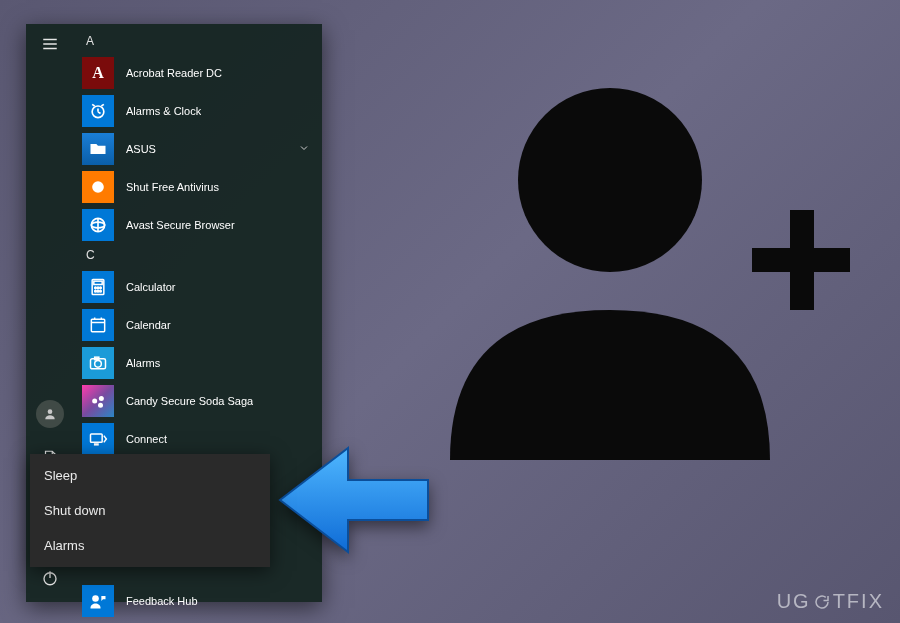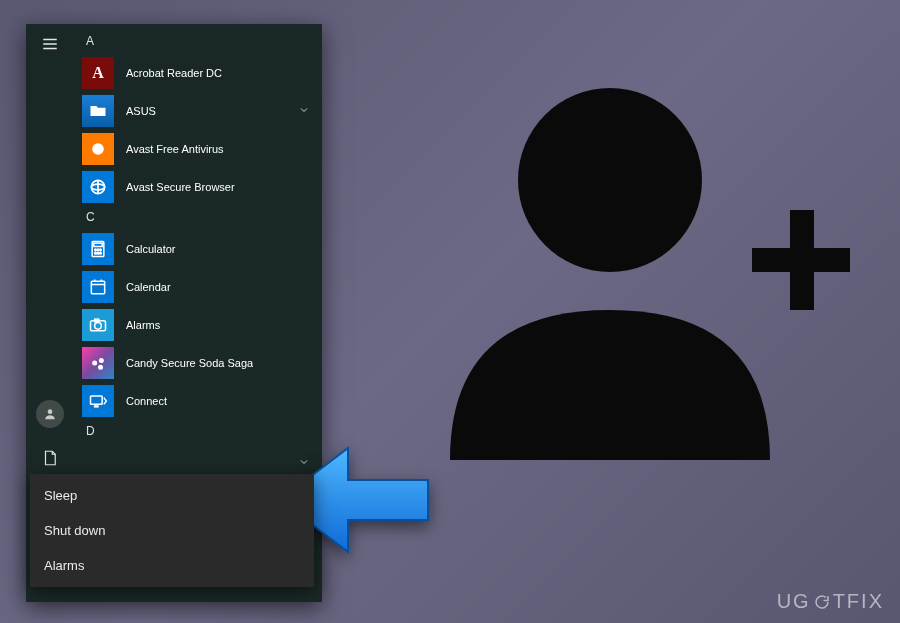--- a/index.html
+++ b/index.html
@@ -94,26 +94,25 @@
   .tile-bluecon { background:#0078d7; }
 
   .app-icon svg { width: 20px; height: 20px; }
   .app-icon.text { font-size: 16px; font-weight: 700; font-family: Georgia, serif; }
 
   
   .power-menu {
     position: absolute;
     left: 30px;
     top: 454px;
-    width: 284px;
+    width: 240px;
     background: #2a2a2a;
     box-shadow: 0 4px 18px rgba(0,0,0,0.55);
     z-index: 10;
     padding: 4px 0;
-    margin-top: 20px;
   }
   .power-item {
     color: #eaeaea;
     font-size: 13px;
     padding: 10px 14px;
     cursor: pointer;
   }
 
   
   .adduser {
@@ -211,20 +210,32 @@
     </div>
 
     <div class="app-list">
       <div class="letter-header">A</div>
 
       <div class="app-item">
         <div class="app-icon tile-red text">A</div>
         <span class="app-label">Acrobat Reader DC</span>
       </div>
 
+      <div class="app-item">
+        <div class="app-icon tile-blue">
+          <svg viewBox="0 0 24 24" fill="none" stroke="#fff" stroke-width="2">
+              <circle cx="12" cy="13" r="7"></circle>
+              <line x1="12" y1="13" x2="12" y2="9"></line>
+              <line x1="12" y1="13" x2="15" y2="15"></line>
+              <line x1="5" y1="4" x2="8" y2="6"></line>
+              <line x1="19" y1="4" x2="16" y2="6"></line>
+            </svg>
+        </div>
+        <span class="app-label">Alarms &amp; Clock</span>
+      </div>
 
       <div class="app-item">
         <div class="app-icon tile-bluegrad">
           <svg viewBox="0 0 24 24" fill="#fff">
               <path d="M3 6h7l2 2h9v10H3z"></path>
             </svg>
         </div>
         <span class="app-label">ASUS</span>
         <span class="chev">
           <svg viewBox="0 0 24 24" fill="none" stroke="currentColor" stroke-width="2">
@@ -232,21 +243,21 @@
             </svg>
         </span>
       </div>
 
       <div class="app-item">
         <div class="app-icon tile-orange">
           <svg viewBox="0 0 24 24" fill="#fff">
               <circle cx="12" cy="12" r="7"></circle>
             </svg>
         </div>
-        <span class="app-label">Avast Free Antivirus</span>
+        <span class="app-label">Shut Free Antivirus</span>
       </div>
 
       <div class="app-item">
         <div class="app-icon tile-blue">
           <svg viewBox="0 0 24 24" fill="none" stroke="#fff" stroke-width="2">
               <circle cx="12" cy="12" r="8"></circle>
               <ellipse cx="12" cy="12" rx="8" ry="3.5"></ellipse>
               <line x1="12" y1="4" x2="12" y2="20"></line>
             </svg>
         </div>
@@ -321,20 +332,30 @@
       <div class="app-item" style="visibility:hidden; height:38px;">
 
         <span class="chev" style="visibility:visible;">
           <svg viewBox="0 0 24 24" fill="none" stroke="currentColor" stroke-width="2">
               <polyline points="6 9 12 15 18 9"></polyline>
             </svg>
         </span>
       </div>
       <div style="height:62px;"></div>
 
+      <div class="app-item">
+        <div class="app-icon tile-blue">
+          <svg viewBox="0 0 24 24" fill="#fff">
+              <circle cx="9" cy="9" r="4"></circle>
+              <path d="M3 20c0-3 3-5 6-5s6 2 6 5v1H3z"></path>
+              <path d="M16 6h5v4h-3l-2 2z" fill="#fff"></path>
+            </svg>
+        </div>
+        <span class="app-label">Feedback Hub</span>
+      </div>
 
     </div>
   </div>
 
   <div class="power-menu">
     <div class="power-item">Sleep</div>
     <div class="power-item">Shut down</div>
     <div class="power-item">Alarms</div>
   </div>
 

